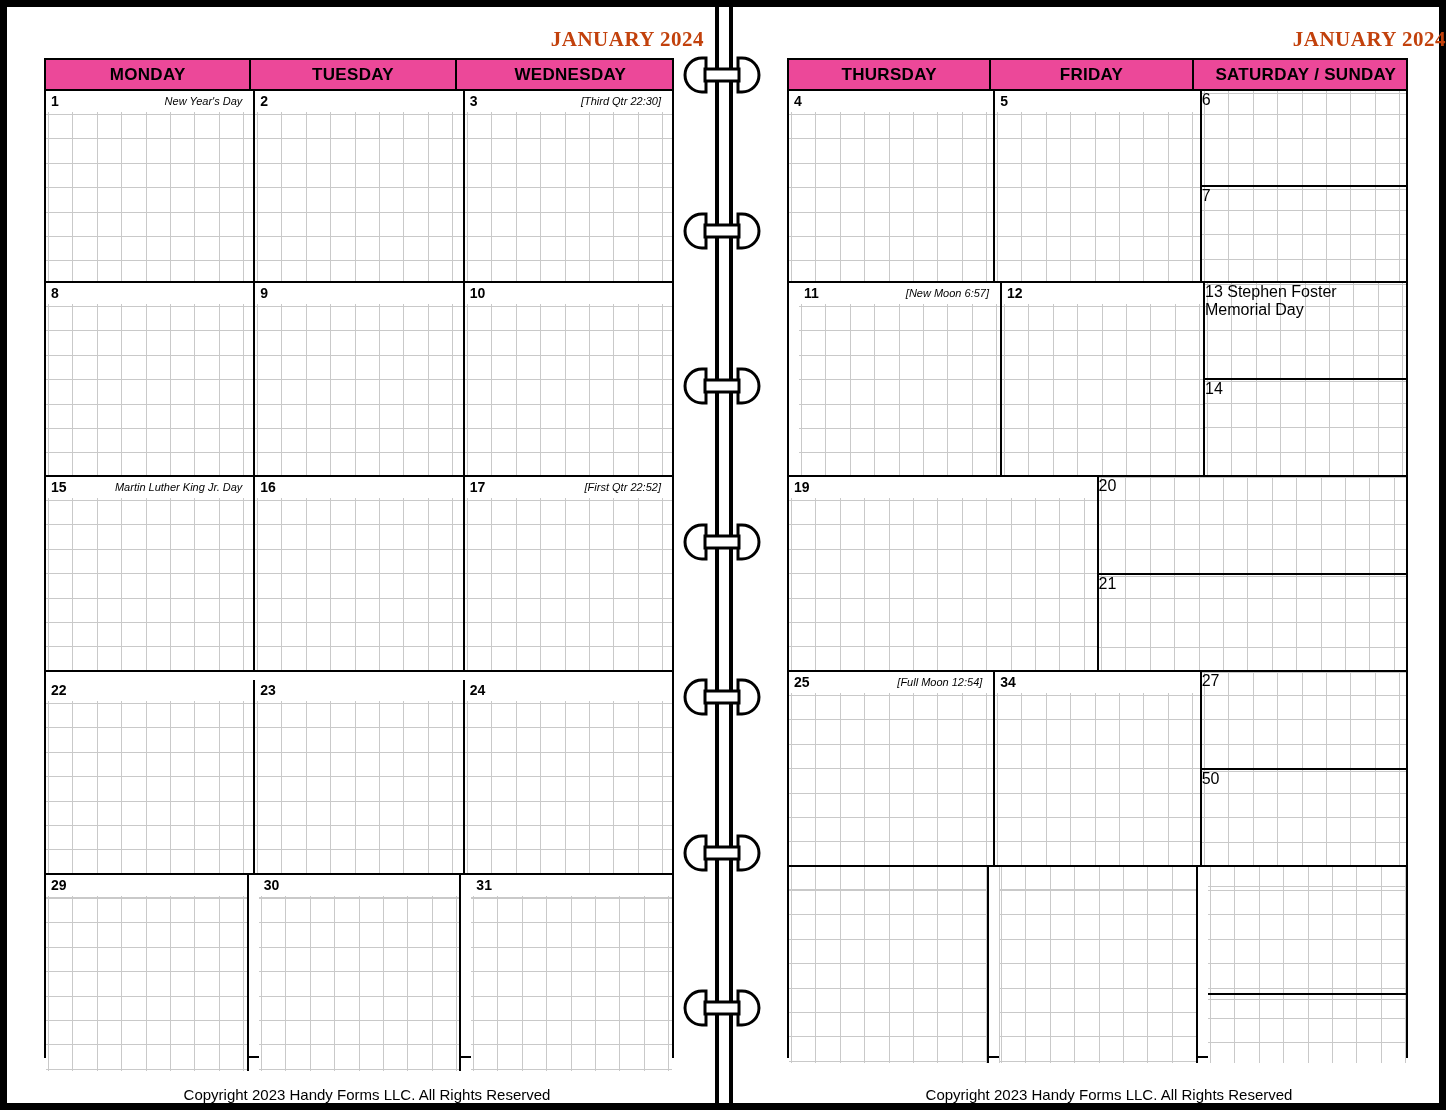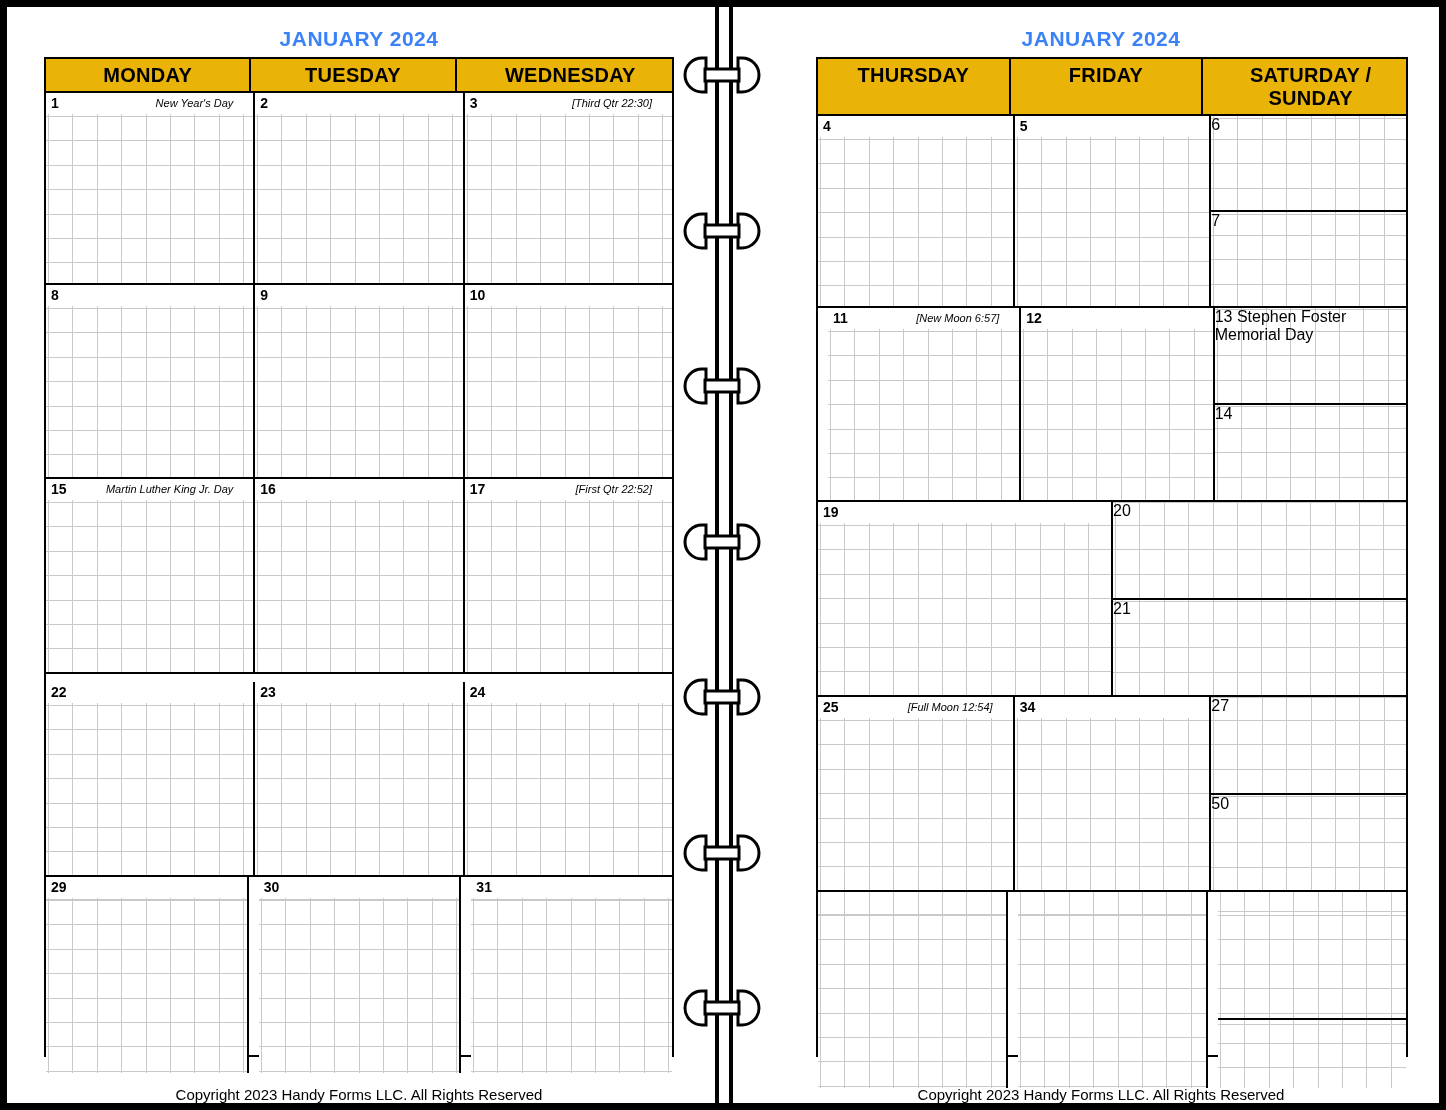--- a/index.html
+++ b/index.html
@@ -52,50 +52,51 @@
     position: absolute;
     top: 7px;
     width: 690px;
     height: 1089px;
     box-sizing: border-box;
   }
   .half.left  { left: 7px; }
   .half.right { left: 749px; }
 
   .month-title {
-    text-align: center;
+    text-align: right;
     font-size: 21px;
     font-weight: bold;
     letter-spacing: 0.5px;
     margin: 13px 0 6px 0;
-    color: #3b82f6;
+    color: #c2410c;
+    font-family: Liberation Serif, serif;
   }
 
   .grid {
     position: relative;
     margin: 0 30px;
     border: 2px solid #000;
     box-sizing: border-box;
   }
-  .half.right .grid { margin: 0 38px 0 60px; }
+  .half.right .grid { margin: 0 38px 0 31px; }
 
   .dow-row {
     display: flex;
     border-bottom: 2px solid #000;
     background: #f0f0f0;
   }
   .dow {
     flex: 1 1 0;
     text-align: center;
-    font-size: 20px;
+    font-size: 17px;
     font-weight: bold;
     padding: 5px 0 4px 0;
     border-right: 2px solid #000;
     box-sizing: border-box;
-    background: #eab308;
+    background: #ec4899;
     letter-spacing: 0.3px;
   }
   .dow:last-child { border-right: none; padding-left: 12px; }
 
   .week {
     display: flex;
     border-bottom: 2px solid #000;
   }
   .week:last-child { border-bottom: none; gap: 10px; }
 
@@ -117,21 +118,21 @@
     left: 5px;
     top: 2px;
     font-size: 14px;
     font-weight: bold;
     z-index: 2;
     background: transparent;
     line-height: 16px;
   }
   .daycell .note {
     position: absolute;
-    right: 20px;
+    right: 11px;
     top: 3px;
     font-size: 11px;
     font-style: italic;
     z-index: 2;
     white-space: nowrap;
     line-height: 14px;
   }
   .daycell .hdrmask {
     position: absolute;
     left: 0; top: 0; right: 0;
@@ -153,21 +154,21 @@
     background-image:
       repeating-linear-gradient(to right, #c9c9c9 0 1px, transparent 1px 24.4px),
       repeating-linear-gradient(to bottom, #c9c9c9 0 1px, transparent 1px 24.4px);
     background-position: 2px 23px;
   }
   .weekend .sub.second { border-top: 2px solid #000; }
 
   .copyright {
     position: absolute;
     bottom: 0px;
-    left: 0;
+    left: 8px;
     width: 100%;
     text-align: center;
     font-size: 15px;
     color: #000;
   }
 </style>
 </head>
 <body>
 
 <div class="page">

